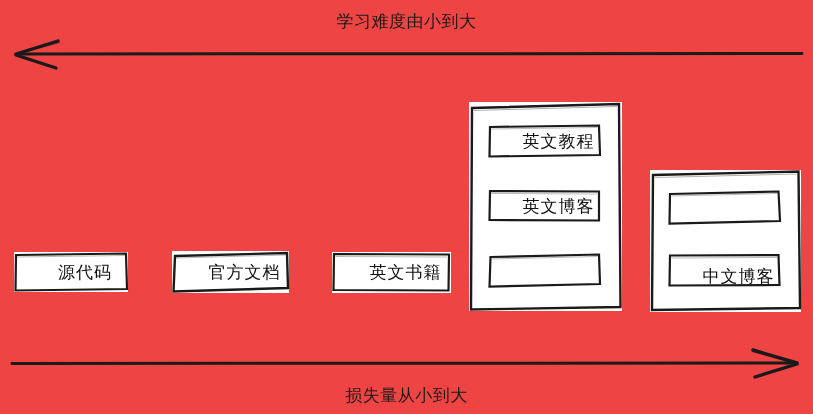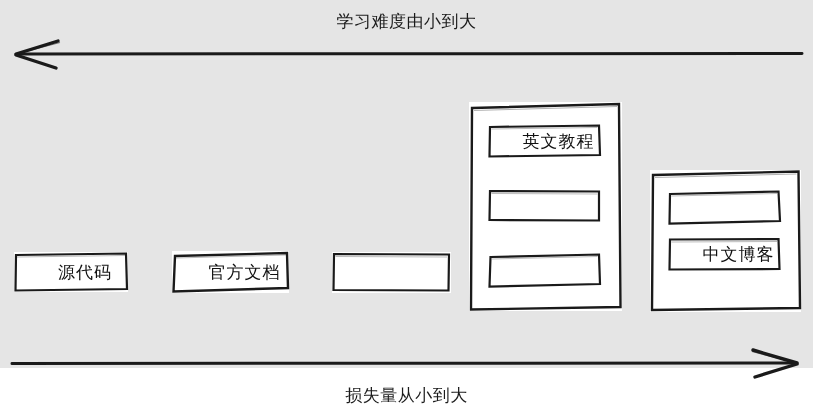--- a/index.html
+++ b/index.html
@@ -9,22 +9,22 @@
   }
   body {
     width: 813px;
     height: 414px;
     font-family: "DejaVu Sans", "Liberation Sans", sans-serif;
     overflow: hidden;
   }
   #canvas {
     position: relative;
     width: 813px;
-    height: 368px;
-    background: #e5e5e5;
+    height: 414px;
+    background: #ef4444;
   }
   .axis-label {
     position: absolute;
     width: 100%;
     text-align: center;
     font-size: 17px;
     color: #1a1a1a;
     letter-spacing: 0.5px;
     white-space: nowrap;
   }
@@ -108,20 +108,21 @@
       <path d="M 3,5 L 111,3.5" stroke="#555" stroke-width="0.8" fill="none" opacity="0.5"></path>
     </svg>
     <span class="node-text">源代码</span>
   </div>
 
   <div class="node" style="left:332px; top:252px; width:119px; height:41px;">
     <svg class="frame" width="119" height="41">
       <path d="M 2,2 L 117,2.5 L 116.5,38.5 L 1.5,38 Z" stroke="#1a1a1a" stroke-width="2.2" fill="#ffffff"></path>
       <path d="M 3.5,4.5 L 115,5" stroke="#555" stroke-width="0.8" fill="none" opacity="0.5"></path>
     </svg>
+    <span class="node-text">英文书籍</span>
   </div>
 
   <div class="group" style="left:469px; top:102px; width:153px; height:209px;">
     <svg class="frame" width="153" height="209">
       <path d="M 3,6 L 150,2 L 151.5,205 L 2,207.5 Z" stroke="#1a1a1a" stroke-width="2.4" fill="#ffffff"></path>
       <path d="M 5,8.5 L 148,4.5" stroke="#555" stroke-width="0.9" fill="none" opacity="0.5"></path>
     </svg>
 
     <div class="node" style="left:19px; top:22px; width:113px; height:34px;">
       <svg class="frame" width="113" height="34">
@@ -129,20 +130,21 @@
         <path d="M 3.5,5 L 109.5,3.5" stroke="#555" stroke-width="0.8" fill="none" opacity="0.5"></path>
       </svg>
       <span class="node-text">英文教程</span>
     </div>
 
     <div class="node" style="left:19px; top:87px; width:113px; height:34px;">
       <svg class="frame" width="113" height="34">
         <path d="M 2,2 L 111,2.5 L 111,31.5 L 1.5,31 Z" stroke="#1a1a1a" stroke-width="2.2" fill="#ffffff"></path>
         <path d="M 3.5,4.5 L 109.5,5" stroke="#555" stroke-width="0.8" fill="none" opacity="0.5"></path>
       </svg>
+      <span class="node-text">英文博客</span>
     </div>
 
     <div class="node" style="left:19px; top:151px; width:113px; height:35px;">
       <svg class="frame" width="113" height="35">
         <path d="M 2.5,4 L 111,1.5 L 112,31 L 1.5,33.5 Z" stroke="#1a1a1a" stroke-width="2.2" fill="#ffffff"></path>
         <path d="M 4,6 L 109.5,3.5" stroke="#555" stroke-width="0.8" fill="none" opacity="0.5"></path>
       </svg>
     </div>
   </div>
 
@@ -152,21 +154,21 @@
       <path d="M 5,7.5 L 146.5,4" stroke="#555" stroke-width="0.9" fill="none" opacity="0.5"></path>
     </svg>
 
     <div class="node" style="left:18px; top:20px; width:113px; height:35px;">
       <svg class="frame" width="113" height="35">
         <path d="M 2,4 L 110.5,1.5 L 112,31 L 1.5,33.5 Z" stroke="#1a1a1a" stroke-width="2.2" fill="#ffffff"></path>
         <path d="M 3.5,6 L 109,3.5" stroke="#555" stroke-width="0.8" fill="none" opacity="0.5"></path>
       </svg>
     </div>
 
-    <div class="node" style="left:18px; top:67px; width:113px; height:35px;">
+    <div class="node" style="left:18px; top:83px; width:113px; height:35px;align-items:flex-end;">
       <svg class="frame" width="113" height="35">
         <path d="M 2,2.5 L 110.5,2 L 111.5,32 L 1.5,32.5 Z" stroke="#1a1a1a" stroke-width="2.2" fill="#ffffff"></path>
         <path d="M 3.5,5 L 109,4.5" stroke="#555" stroke-width="0.8" fill="none" opacity="0.5"></path>
       </svg>
       <span class="node-text">中文博客</span>
     </div>
   </div>
 
   <div class="axis-label" id="bottom-label">损失量从小到大</div>
 

